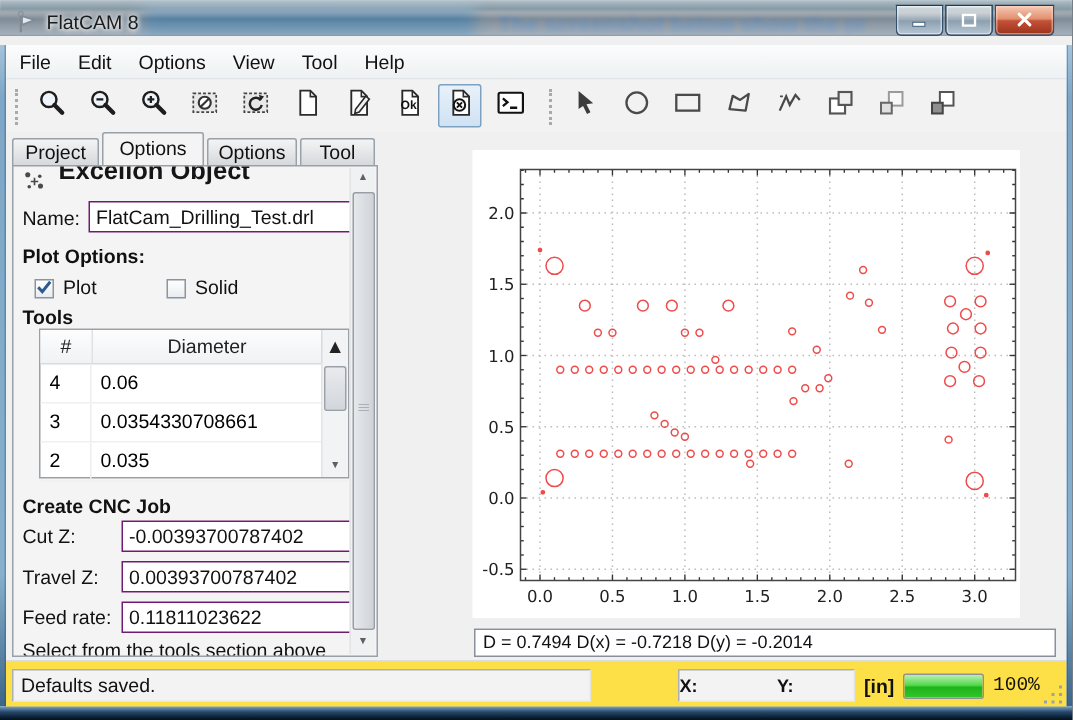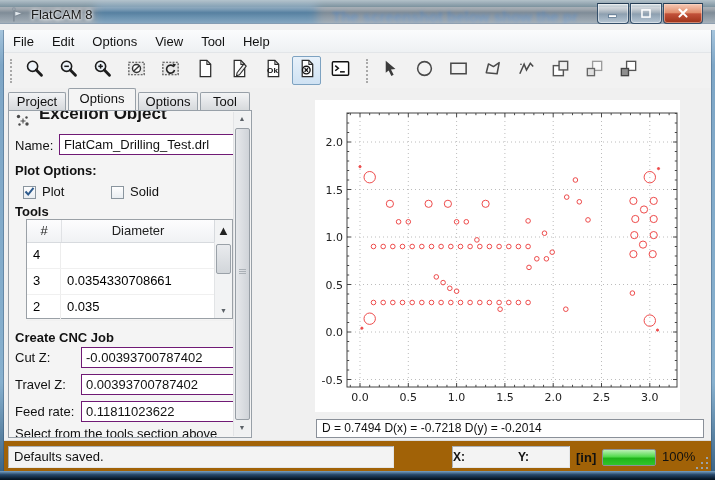--- a/index.html
+++ b/index.html
@@ -80,31 +80,31 @@
   
   .p-scroll{position:absolute;right:1px;top:1px;bottom:1px;width:16px;background:#f0f1f2;border-left:1px solid #e3e4e6;}
   .p-arrow{position:absolute;left:0;width:16px;height:15px;text-align:center;font-size:7px;color:#5b6167;line-height:14px;}
   .p-thumb{position:absolute;left:1px;width:13px;top:16px;height:290px;border:1px solid #979ea5;border-radius:2px;
            background:linear-gradient(90deg,#e6e8eb,#cfd3d8);}
   
   .plot-canvas{position:absolute;left:315px;top:100px;width:365px;height:312px;background:#ffffff;}
   .dbox{position:absolute;left:316px;top:419px;width:388px;height:19px;box-sizing:border-box;border:1px solid #8a9099;
         background:#fff;font-size:12px;color:#111;line-height:17px;padding-left:5px;}
   
-  .statusbar{position:absolute;left:4px;top:440px;width:707px;height:31px;background:#a16207;border-top:1px solid #dcdcdc;}
+  .statusbar{position:absolute;left:4px;top:440px;width:707px;height:31px;background:#fde047;border-top:1px solid #dcdcdc;}
   .sunken{position:absolute;box-sizing:border-box;border:1px solid #aab0b6;border-bottom-color:#e4e6e8;border-right-color:#e4e6e8;
           background:#f3f3f3;}
   .sb-msg{left:4px;top:5px;width:386px;height:22px;font-size:13px;color:#111;line-height:20px;padding-left:5px;}
   .sb-coords{left:448px;top:5px;width:118px;height:22px;font-size:12px;font-weight:bold;color:#111;line-height:20px;
              display:flex;justify-content:center;gap:9px;}
   .sb-units{position:absolute;left:572px;top:6px;font-size:13px;font-weight:bold;color:#111;line-height:22px;}
   .sb-progress{position:absolute;left:598px;top:8px;width:54px;height:17px;box-sizing:border-box;border:1px solid #8e9196;
                border-radius:2px;background:#e6e6e6;overflow:hidden;}
   .sb-progress .fill{height:100%;background:linear-gradient(180deg,#b9f0b3,#52da4c 45%,#1fb419 55%,#31c52b);}
-  .sb-pct{position:absolute;left:658px;top:5px;font-size:13px;color:#111;line-height:22px;}
+  .sb-pct{position:absolute;left:658px;top:5px;font-size:13px;color:#111;line-height:22px;font-family:Liberation Mono, monospace;}
   .resize-grip{position:absolute;right:3px;bottom:3px;width:12px;height:12px;}
   .resize-grip i{position:absolute;width:2px;height:2px;background:#9aa1a8;}
 </style>
 </head>
 <body>
 
 <div class="screen">
 
   <div class="titlebar">
     <div class="tb-strip"></div>
@@ -307,20 +307,21 @@
 
     <div class="tbl">
       <div class="tbl-head">
         <div class="th-num">#</div>
         <div class="th-dia">Diameter</div>
         <div class="th-sb">▲</div>
       </div>
       <div id="tbl-body">
           <div class="tbl-row">
             <div class="c-num">4</div>
+            <div class="c-dia">0.06</div>
           </div>
           <div class="tbl-row">
             <div class="c-num">3</div>
             <div class="c-dia">0.0354330708661</div>
           </div>
           <div class="tbl-row">
             <div class="c-num">2</div>
             <div class="c-dia">0.035</div>
           </div>
         </div>

